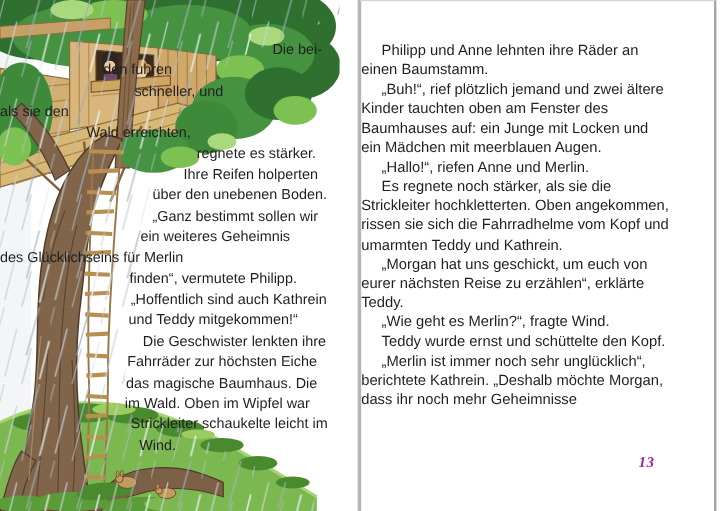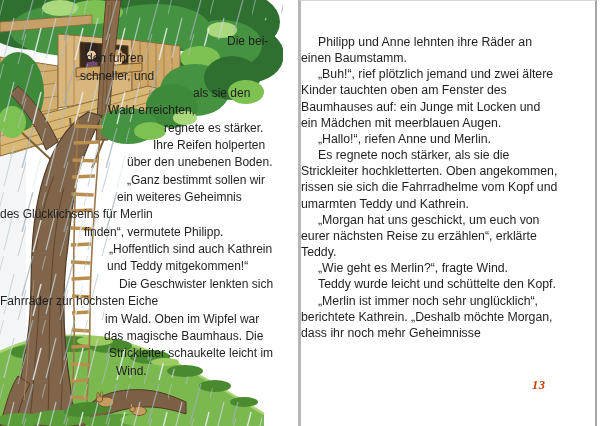--- a/index.html
+++ b/index.html
@@ -7,34 +7,34 @@
     position:relative;width:600px;height:426px;background:#ffffff;overflow:hidden;
     font-family:"Liberation Sans",sans-serif;color:#1f1f1f;
   }
   
   .page-left{position:absolute;left:0;top:0;width:300px;height:426px;background:#ffffff;}
   .page-left svg{position:absolute;left:0;top:0;}
   .ltext{position:absolute;left:0;top:33px;width:360px;z-index:3;}
   .ltext div{white-space:nowrap;height:17.35px;line-height:17.35px;font-size:12px;}
   .ltext div:nth-child(1){padding-left:227px}
   .ltext div:nth-child(2){padding-left:86px}
-  .ltext div:nth-child(3){padding-left:80px}
-  .ltext div:nth-child(4){padding-left:193px}
-  .ltext div:nth-child(5){padding-left:108px}
+  .ltext div:nth-child(3){padding-left:112px}
+  .ltext div:nth-child(4){}
+  .ltext div:nth-child(5){padding-left:72px}
   .ltext div:nth-child(6){padding-left:164px}
   .ltext div:nth-child(7){padding-left:153px}
   .ltext div:nth-child(8){padding-left:127px}
   .ltext div:nth-child(9){padding-left:127px}
   .ltext div:nth-child(10){padding-left:117px}
   .ltext div:nth-child(11){}
-  .ltext div:nth-child(12){padding-left:84px}
+  .ltext div:nth-child(12){padding-left:108px}
   .ltext div:nth-child(13){padding-left:109px}
   .ltext div:nth-child(14){padding-left:107px}
   .ltext div:nth-child(15){padding-left:119px}
-  .ltext div:nth-child(16){}
+  .ltext div:nth-child(16){padding-left:106px}
   .ltext div:nth-child(17){padding-left:105px}
   .ltext div:nth-child(18){padding-left:104px}
   .ltext div:nth-child(19){padding-left:109px}
   .ltext div:nth-child(20){padding-left:116px}
   
   .gutter{position:absolute;left:298px;top:0;width:3px;height:426px;background:#b6b6b6;z-index:6;}
   .page-edge-right{position:absolute;left:595px;top:0;width:2px;height:426px;background:#a6a6a6;z-index:6;}
   .page-edge-top{position:absolute;left:300px;top:0;width:296px;height:1px;background:#d6d6d6;z-index:6;}
   
   .page-right{position:absolute;left:283px;top:0;width:300px;height:426px;background:#ffffff;}
@@ -250,39 +250,39 @@
       <div>Wald erreichten,</div>
       <div>regnete es stärker.</div>
       <div>Ihre Reifen holperten</div>
       <div>über den unebenen Boden.</div>
       <div>„Ganz bestimmt sollen wir</div>
       <div>ein weiteres Geheimnis</div>
       <div>des Glücklichseins für Merlin</div>
       <div>finden“, vermutete Philipp.</div>
       <div>„Hoffentlich sind auch Kathrein</div>
       <div>und Teddy mitgekommen!“</div>
-      <div>Die Geschwister lenkten sich</div>
+      <div>Die Geschwister lenkten ihre</div>
       <div>Fahrräder zur höchsten Eiche</div>
+      <div>das magische Baumhaus. Die</div>
       <div>im Wald. Oben im Wipfel war</div>
-      <div>das magische Baumhaus. Die</div>
       <div>Strickleiter schaukelte leicht im</div>
       <div>Wind.</div>
     </div>
   </div>
 
   <div class="page-right">
     <div class="rtext">
       <p>Philipp und Anne lehnten ihre Räder an einen Baumstamm.</p>
       <p>„Buh!“, rief plötzlich jemand und zwei ältere Kinder tauchten oben am Fenster des Baumhauses auf: ein Junge mit Locken und ein Mädchen mit meerblauen Augen.</p>
       <p>„Hallo!“, riefen Anne und Merlin.</p>
       <p>Es regnete noch stärker, als sie die Strickleiter hochkletterten. Oben angekommen, rissen sie sich die Fahrradhelme vom Kopf und umarmten Teddy und Kathrein.</p>
       <p>„Morgan hat uns geschickt, um euch von eurer nächsten Reise zu erzählen“, erklärte Teddy.</p>
       <p>„Wie geht es Merlin?“, fragte Wind.</p>
-      <p>Teddy wurde leicht und schüttelte den Kopf.</p>
+      <p>Teddy wurde ernst und schüttelte den Kopf.</p>
       <p>„Merlin ist immer noch sehr unglücklich“, berichtete Kathrein. „Deshalb möchte Morgan, dass ihr noch mehr Geheimnisse</p>
     </div>
-    <span class="pagenum" style="color:#c2410c">13</span>
+    <span class="pagenum" style="color:#a21caf">13</span>
   </div>
 
   <div class="gutter"></div>
   <div class="page-edge-right"></div>
   <div class="page-edge-top"></div>
 </div>
 
 </body></html>

